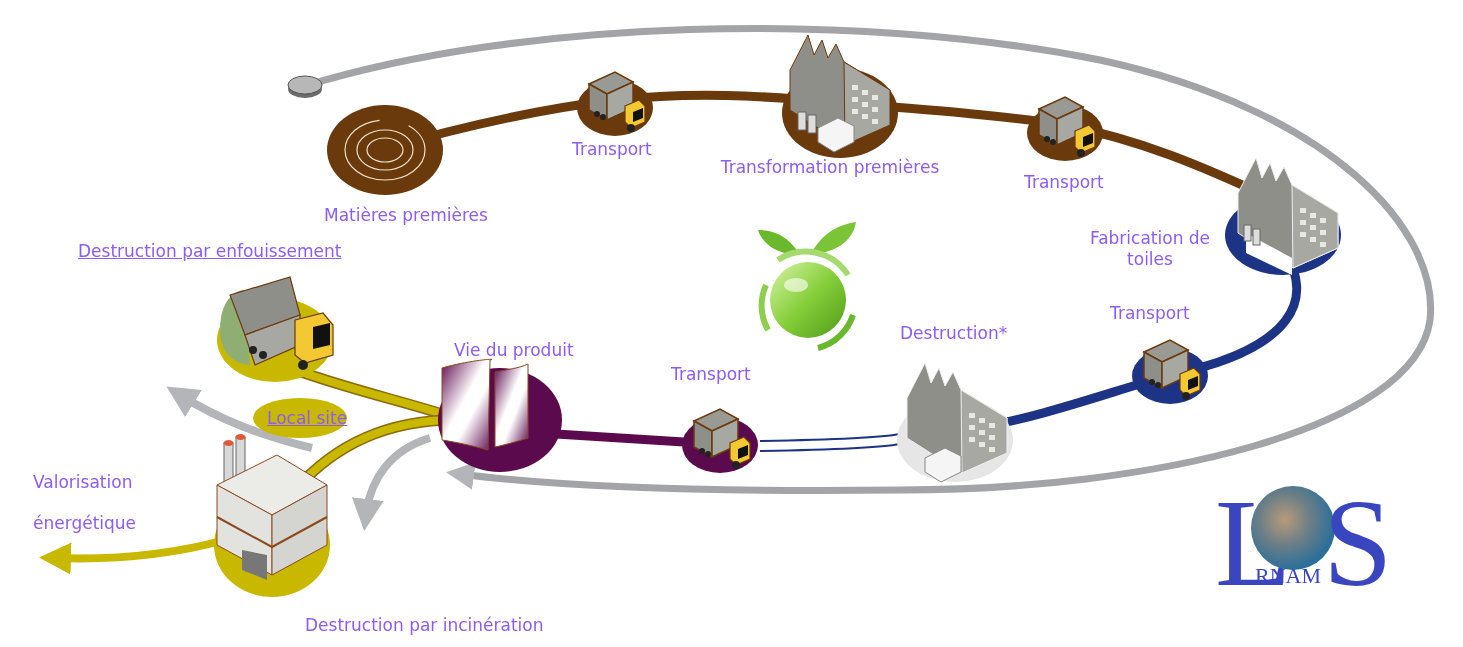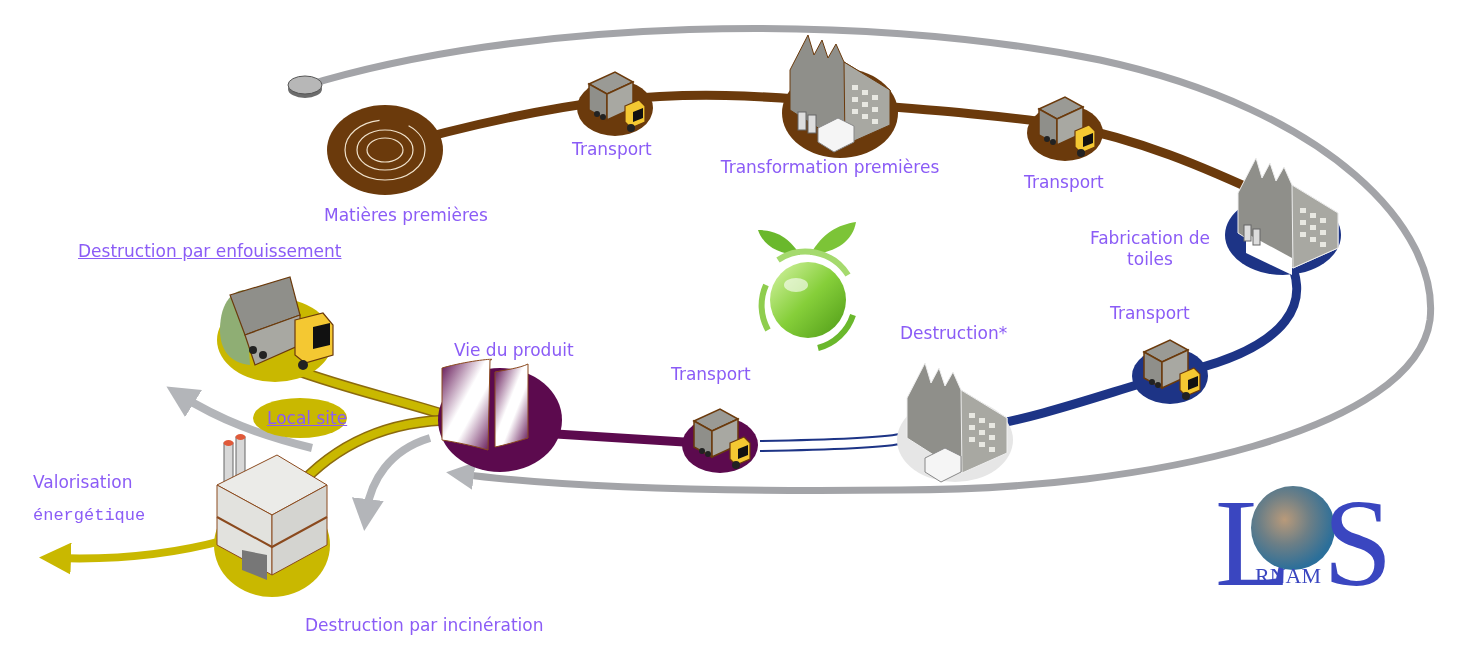--- a/index.html
+++ b/index.html
@@ -236,14 +236,14 @@
 </div>
 <div class="lbl" style="left:1110px;top:303px;">Transport</div>
 <div class="lbl" style="left:900px;top:323px;">Destruction*</div>
 <div class="lbl" style="left:671px;top:364px;">Transport</div>
 <div class="lbl" style="left:454px;top:340px;">Vie du produit</div>
 <div class="lbl" style="left:267px;top:408px;text-decoration:underline;">Local site</div>
 <div class="lbl" style="left:78px;top:241px;text-decoration:underline;">Destruction par enfouissement</div>
 <div class="lbl" style="left:305px;top:583px;margin-top:32px;">Destruction par incinération</div>
 <div class="lbl" style="left:33px;top:472px;">
   <div>Valorisation</div>
-  <div style="margin-top:12px;font-family:Liberation Mono, monospace;">énergétique</div>
+  <div style="margin-top:20px;">énergétique</div>
 </div>
 
 </body></html>

